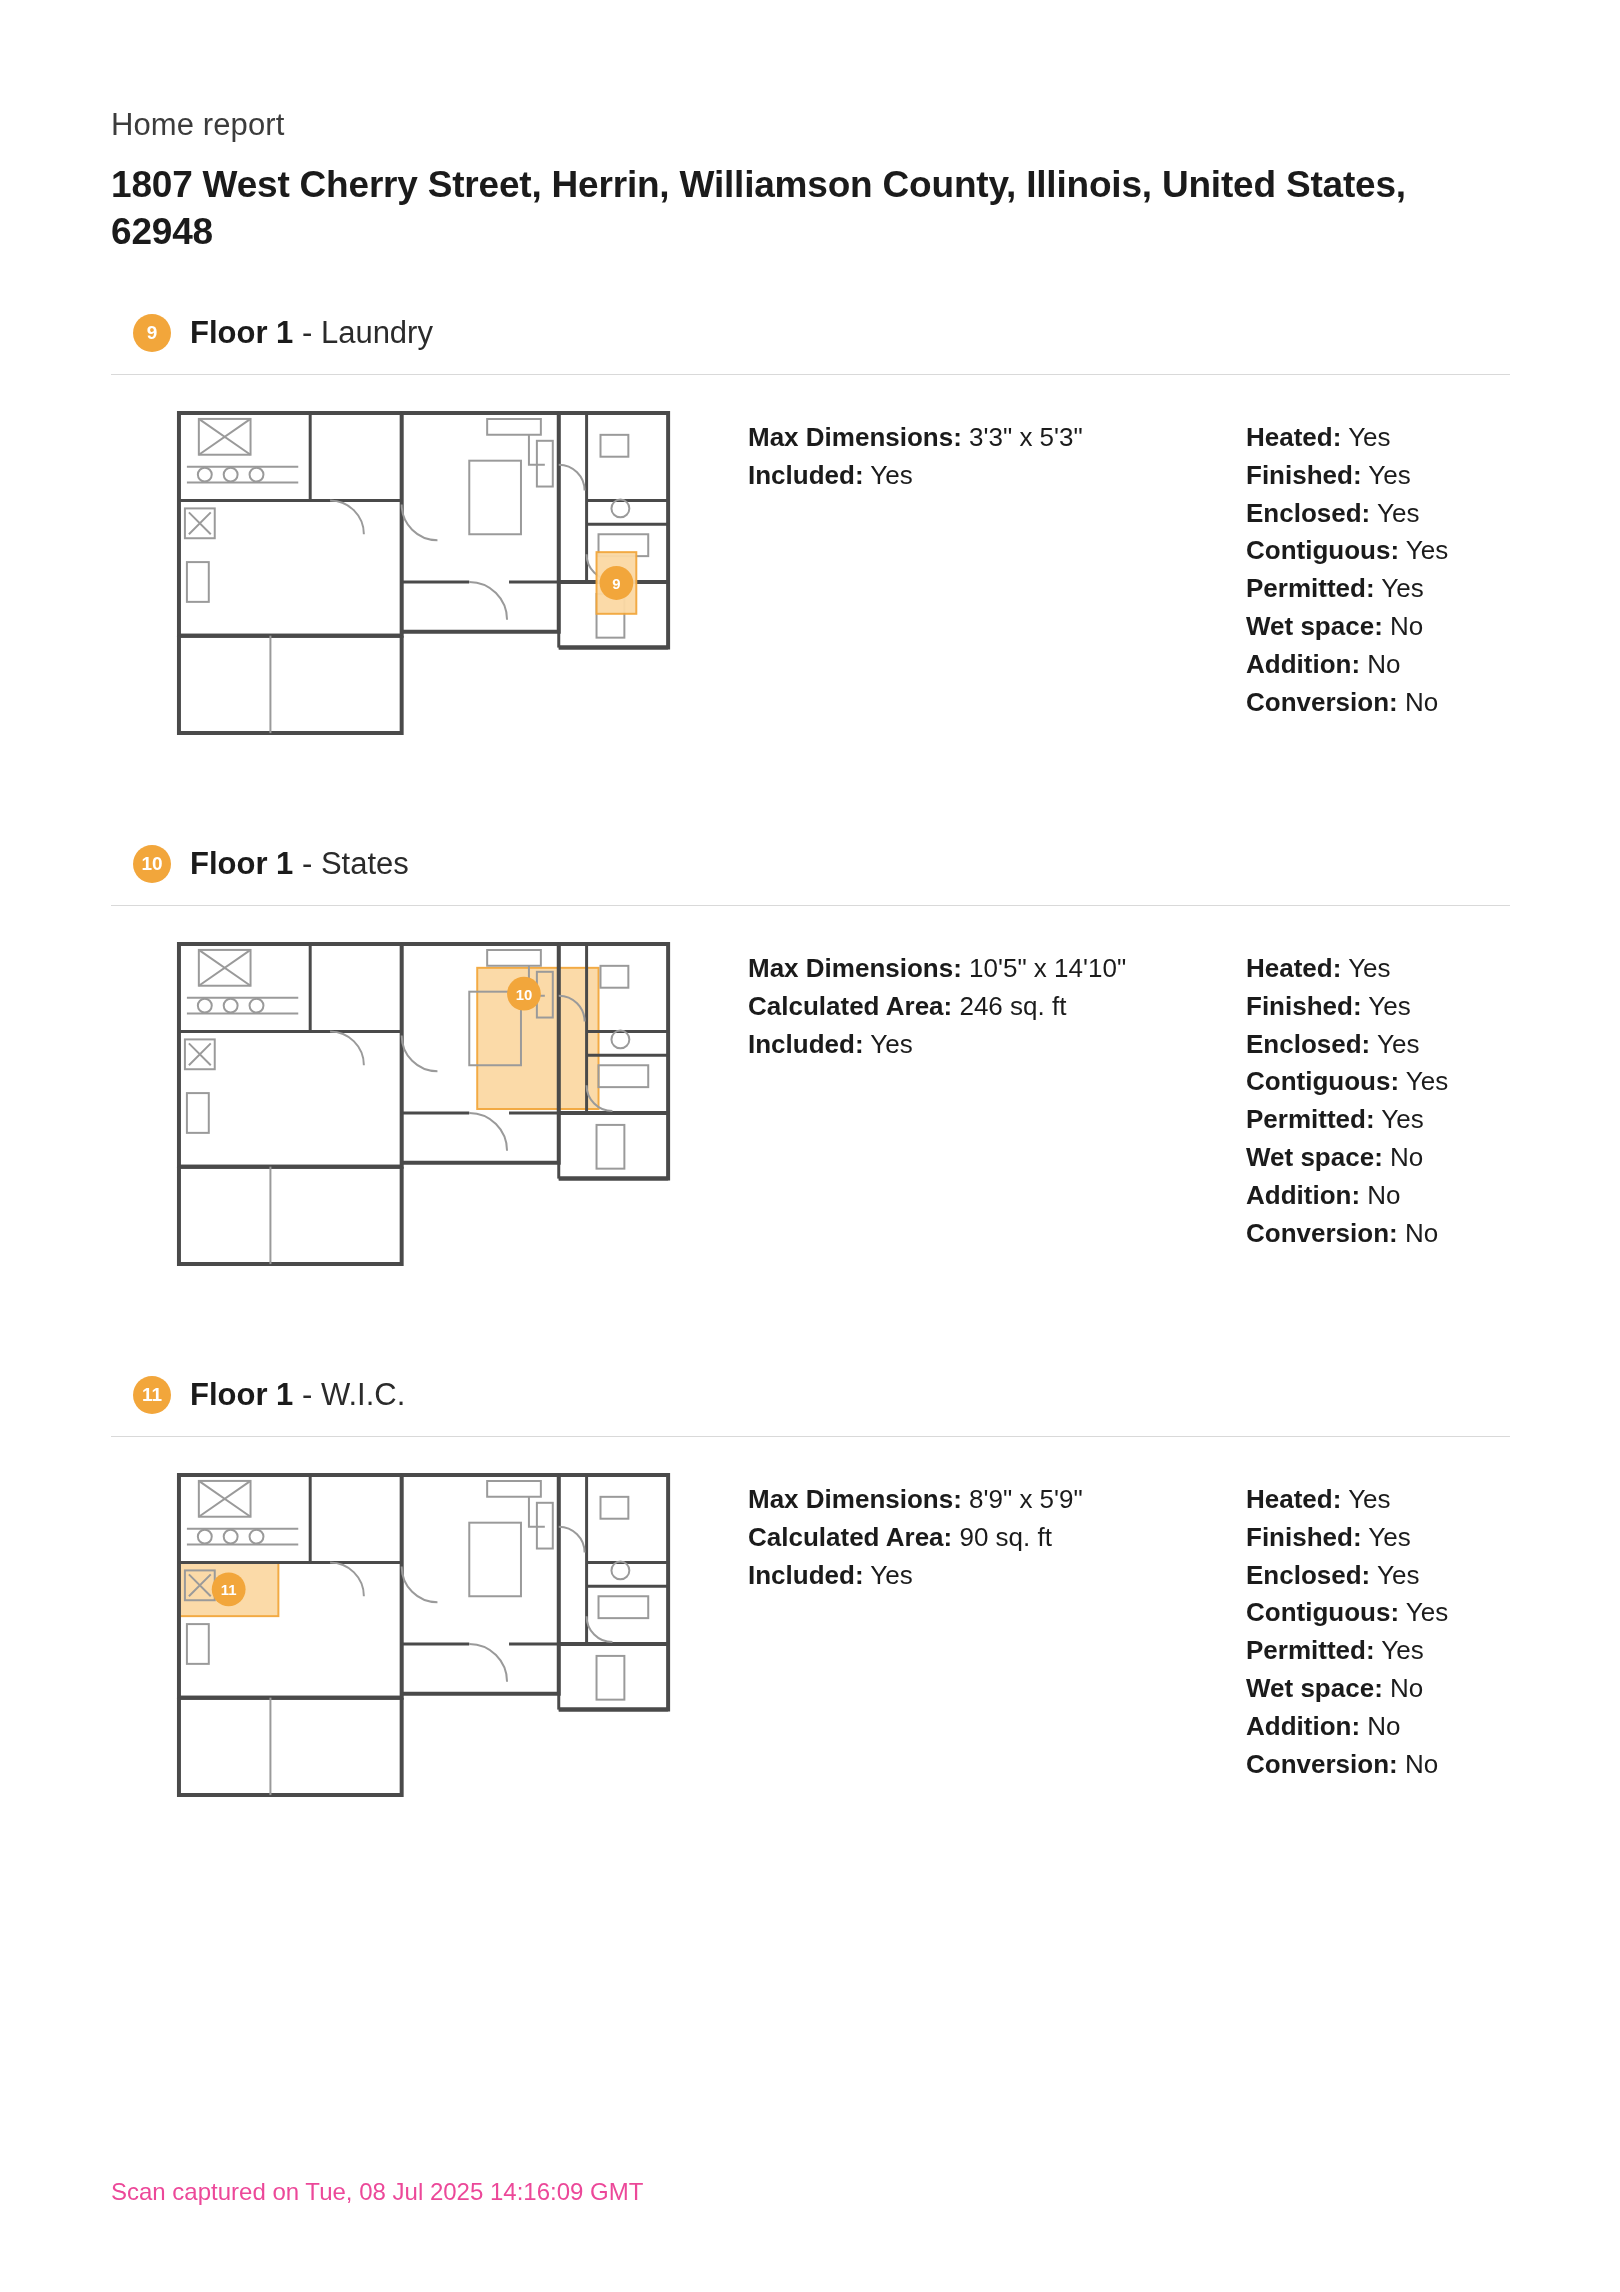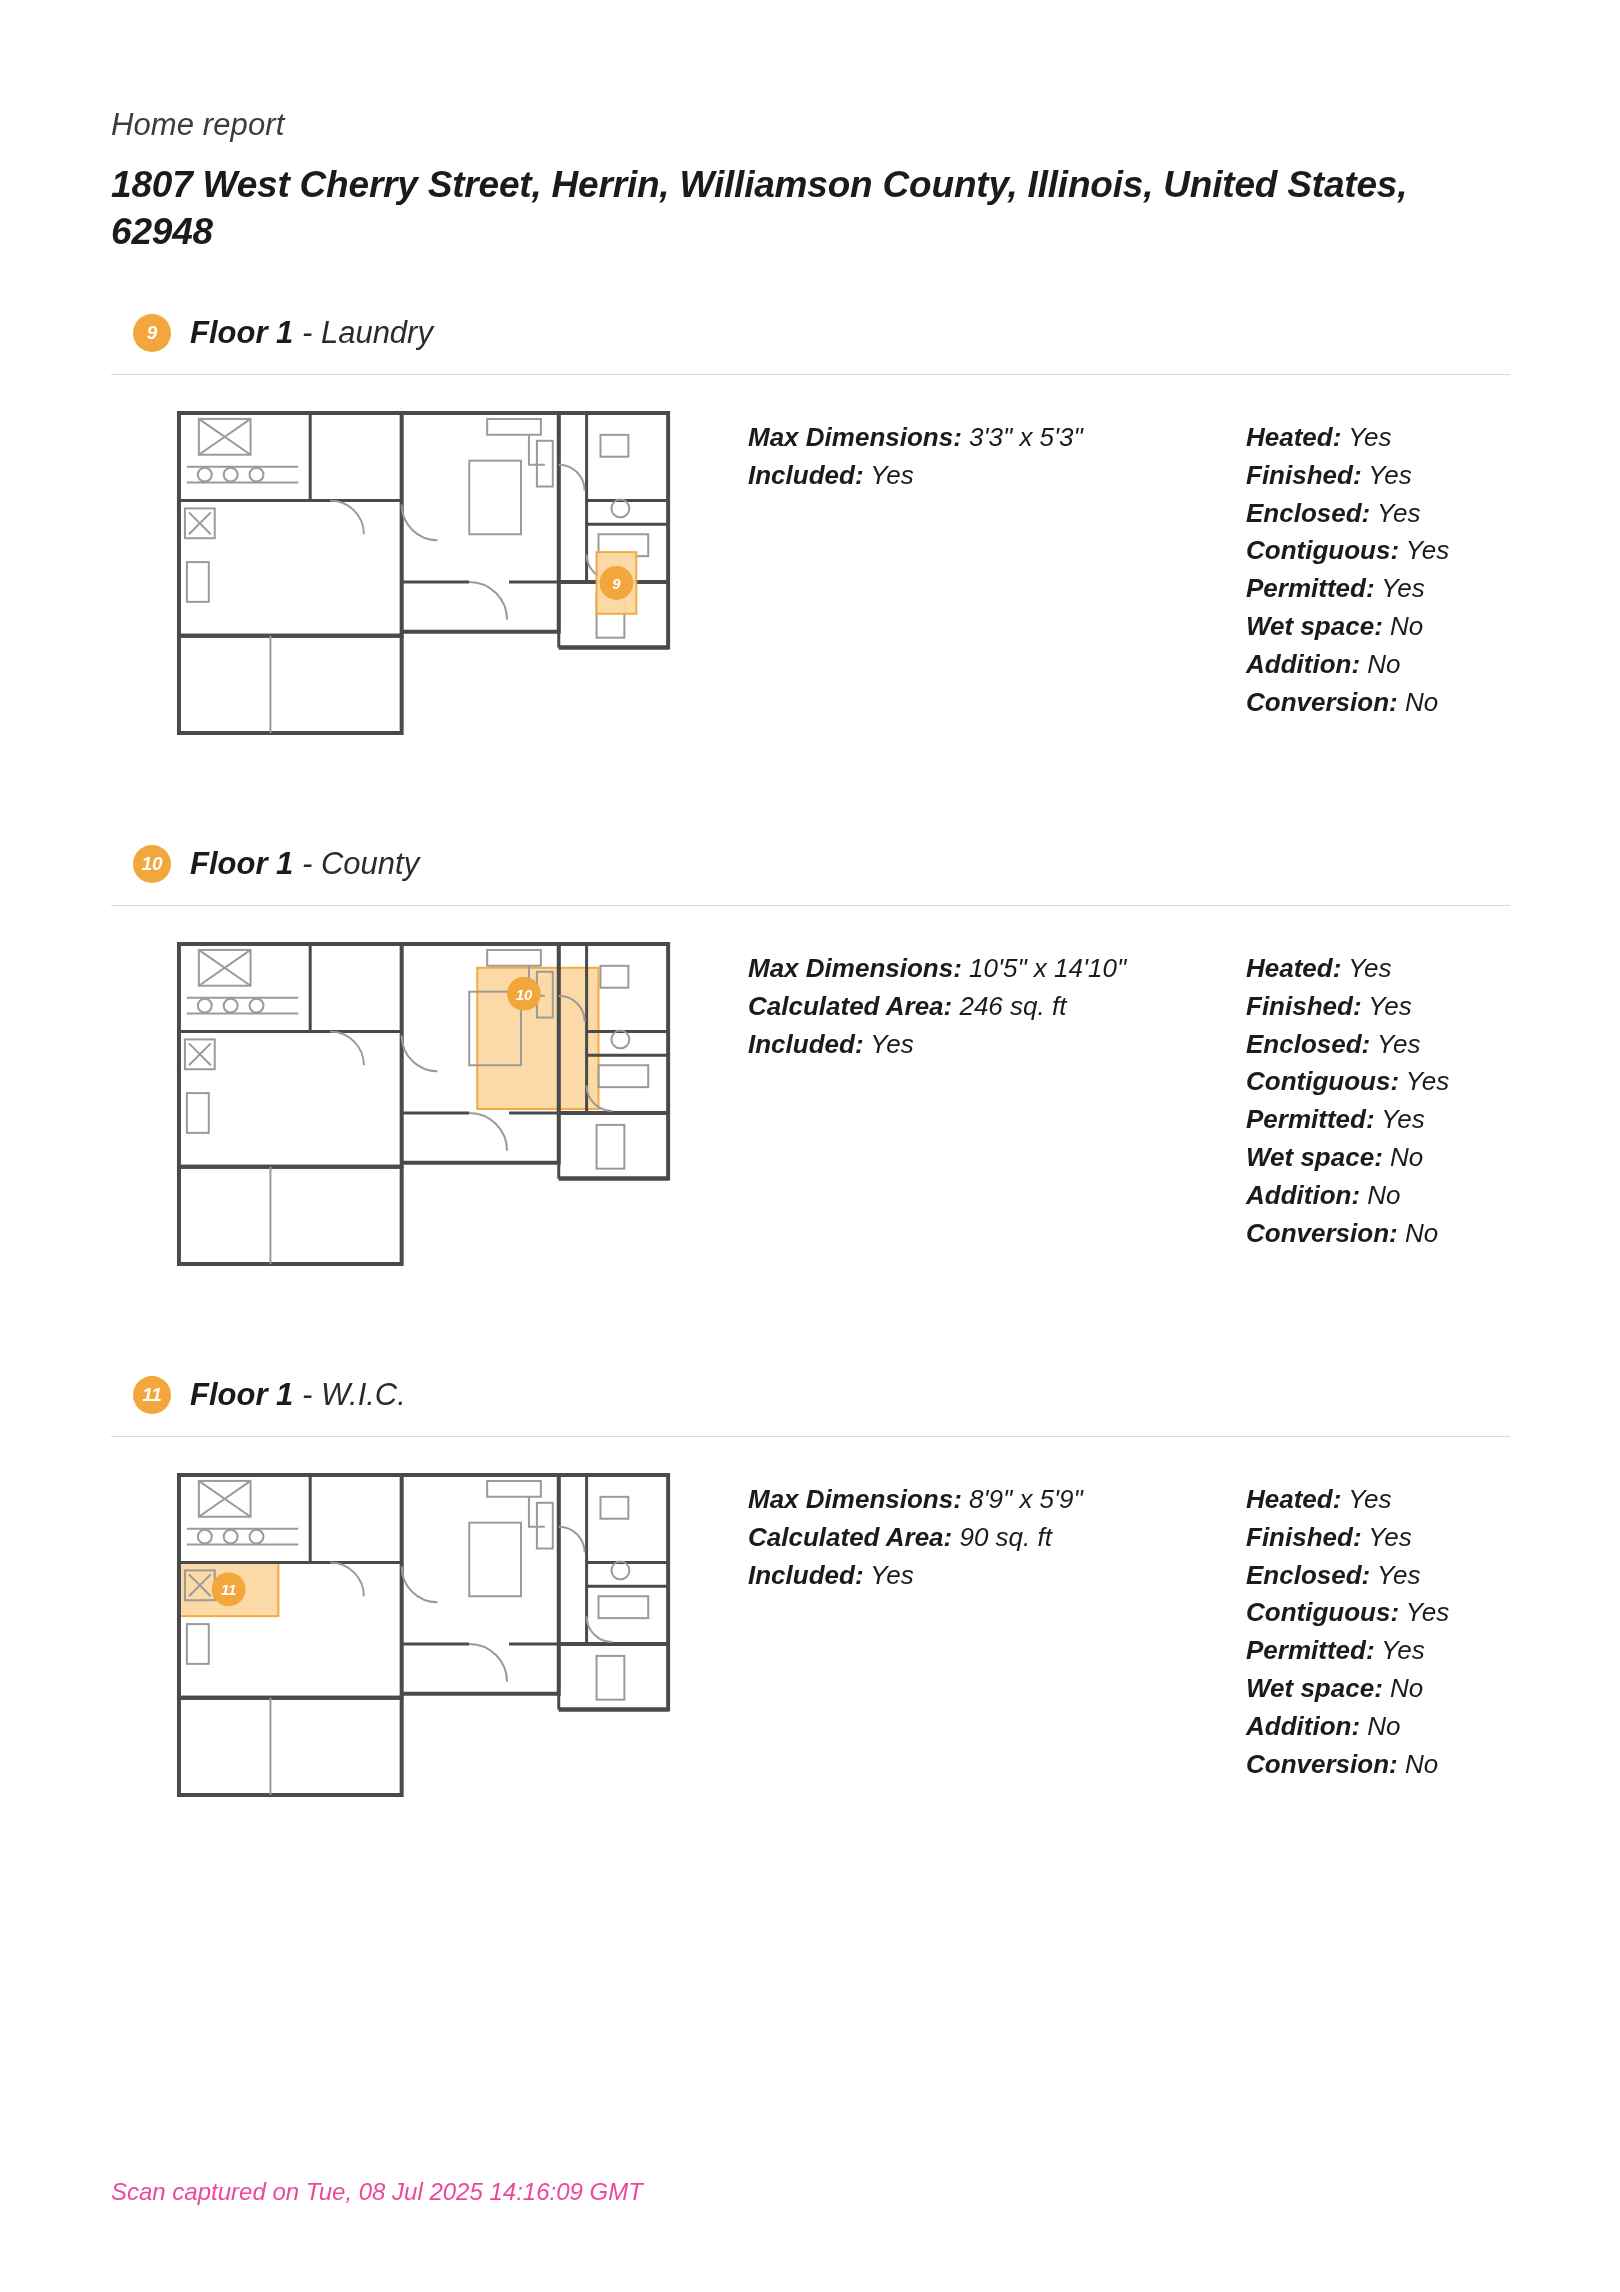--- a/index.html
+++ b/index.html
@@ -9,21 +9,20 @@
     font-family:"Liberation Sans", sans-serif;
     color:#1b1b1b;
     -webkit-font-smoothing:antialiased;
   }
   .page {
     width:1621px;
     min-height:2292px;
     box-sizing:border-box;
     padding:107px 111px 0 111px;
     position:relative;
-    font-style:italic;
   }
   .kicker {
     font-size:31px;
     color:#3c3c3c;
     letter-spacing:0.1px;
     margin:0 0 18px 0;
   }
   .addr {
     font-size:37px;
     font-weight:bold;
@@ -192,21 +191,21 @@
           <div class="fact"><b>Conversion:</b> <span>No</span></div>
         </div>
       </div>
     </div>
   </div>
 
   <div class="section">
     <div class="sec-head">
       <div class="badge">10</div>
       <div class="sec-title">
-        <b>Floor 1</b><span class="light"> - </span><span class="light">County</span>
+        <b>Floor 1</b><span class="light"> - </span><span class="light">States</span>
       </div>
     </div>
     <div class="rule"></div>
     <div class="sec-body">
       <div class="plan-wrap">
         <svg class="plan" width="517" height="348" viewBox="0 0 520 350">
           <rect x="308" y="32" width="122" height="142" fill="#fbd9a4" stroke="#f2a63b" stroke-width="2" opacity="0.95"></rect>
           <g fill="none" stroke="#4a4a4a" stroke-width="4">
             <path d="M8 8 H232 V232 H8 Z"></path>
             <path d="M8 232 H232"></path>

